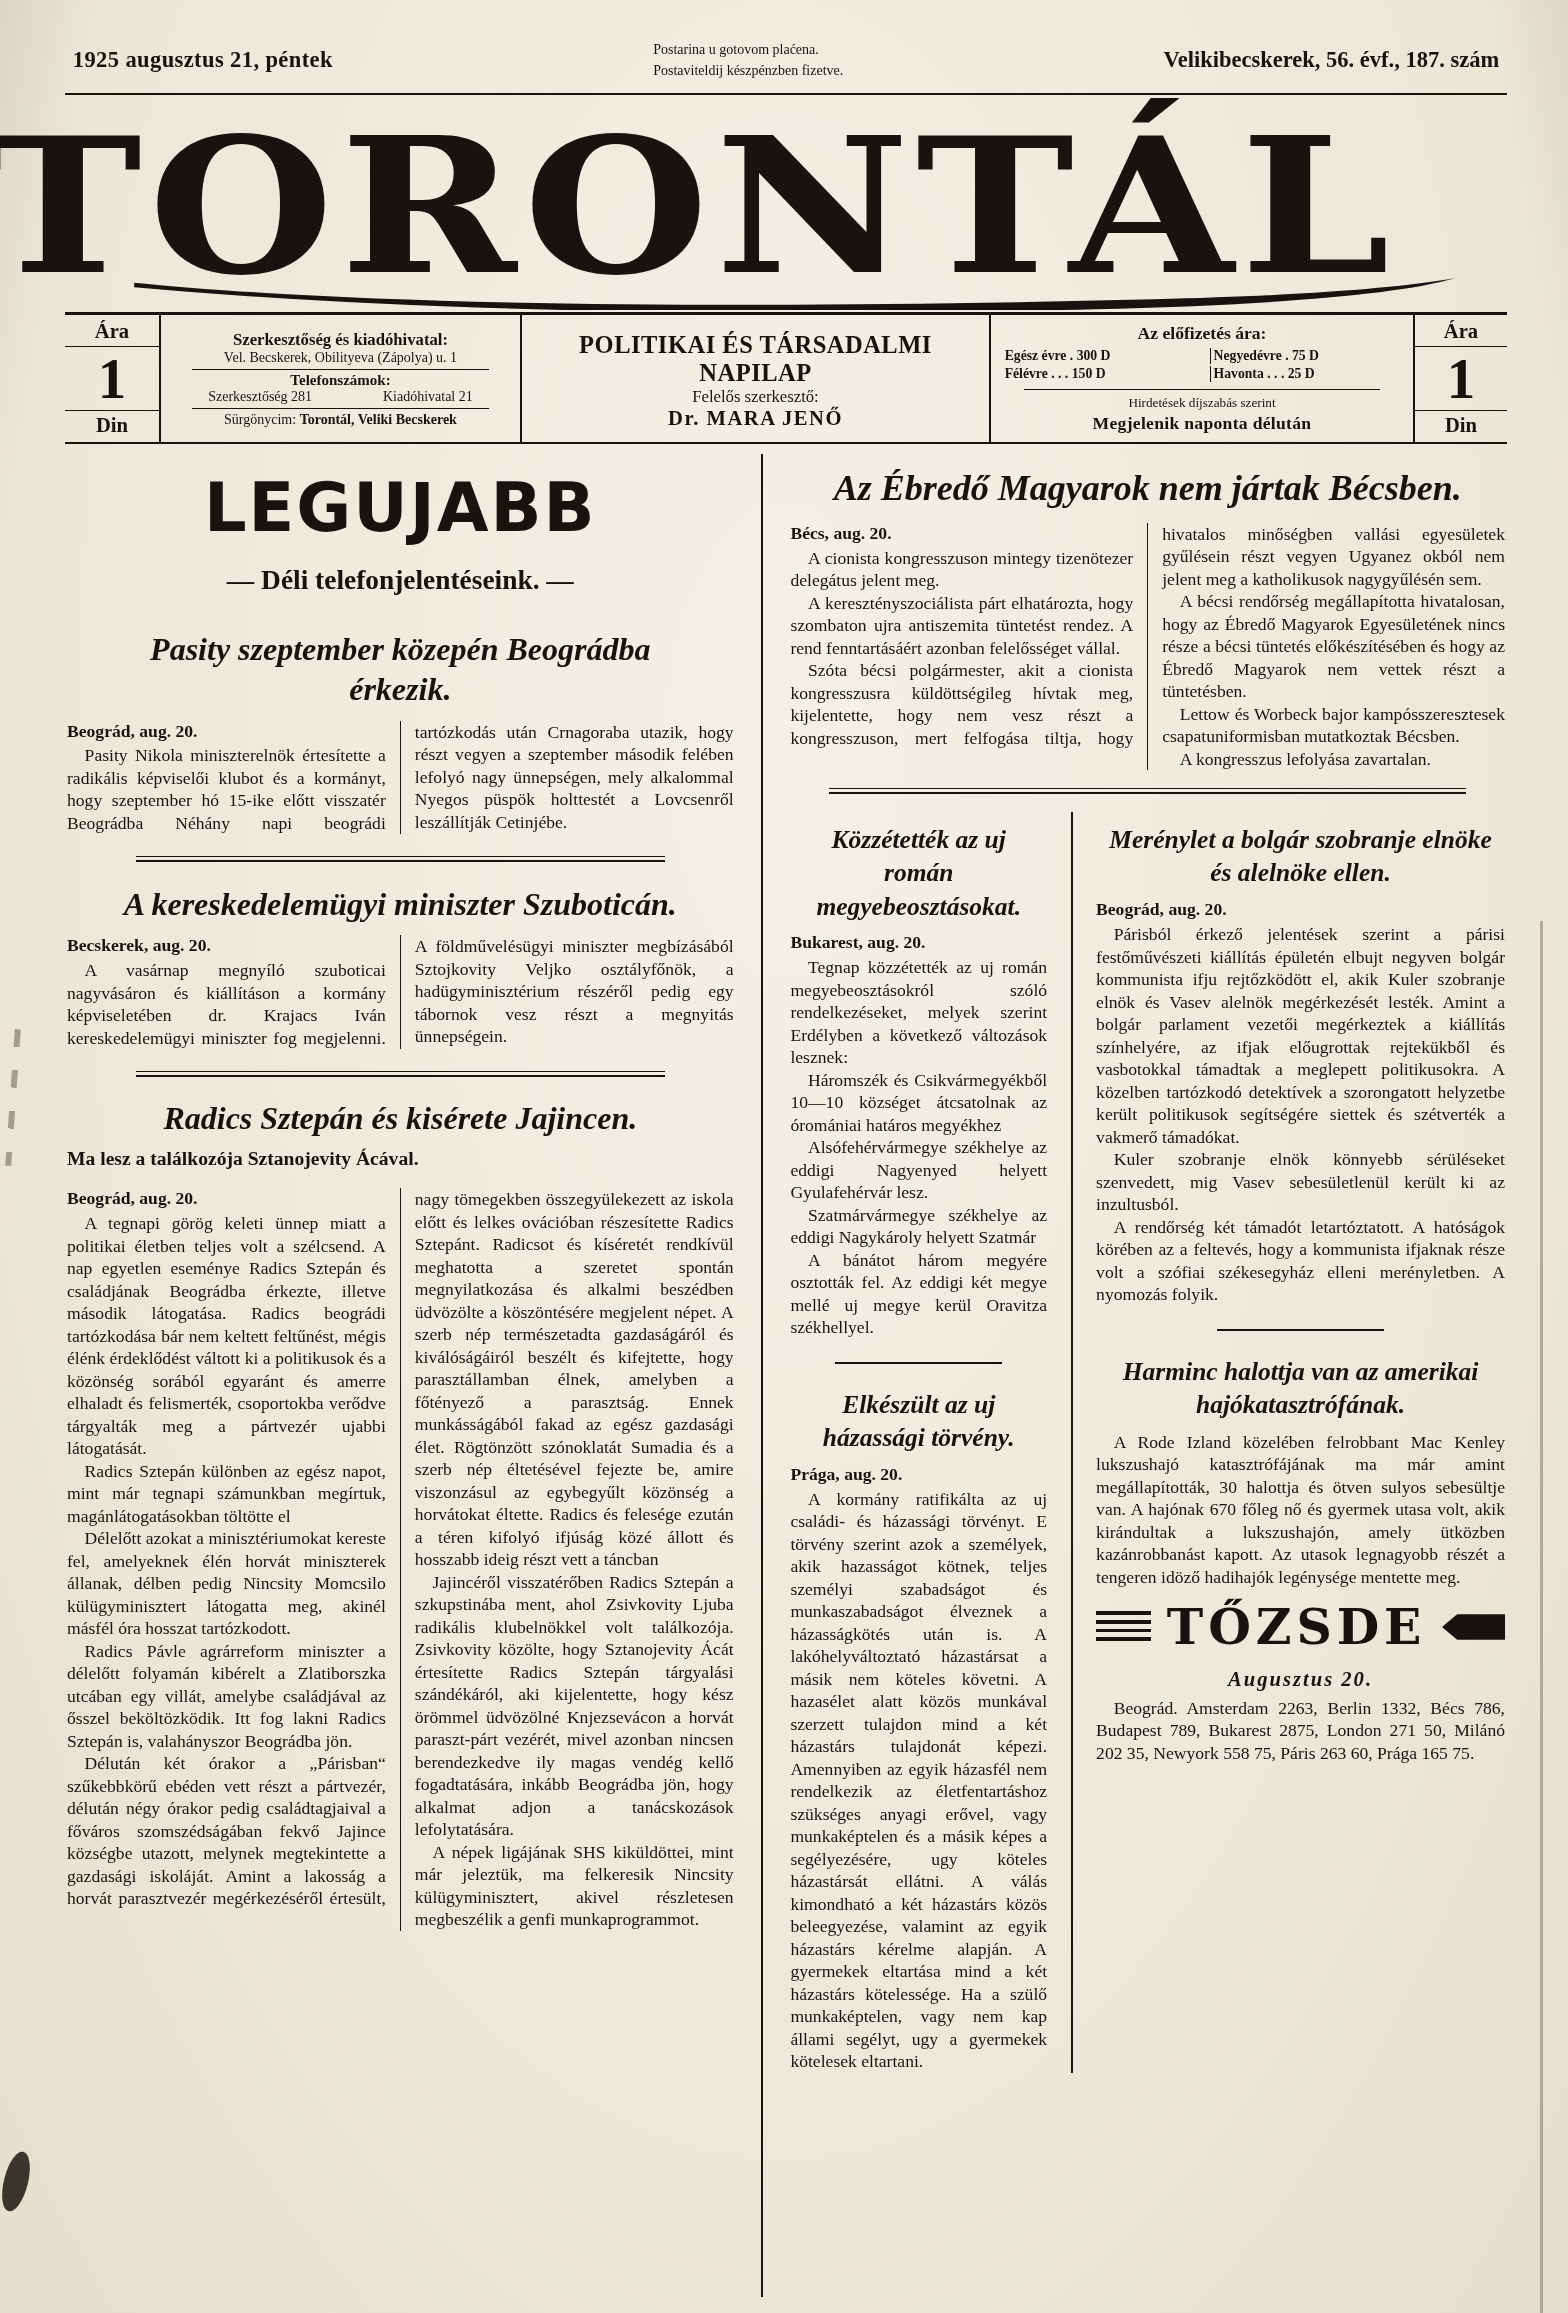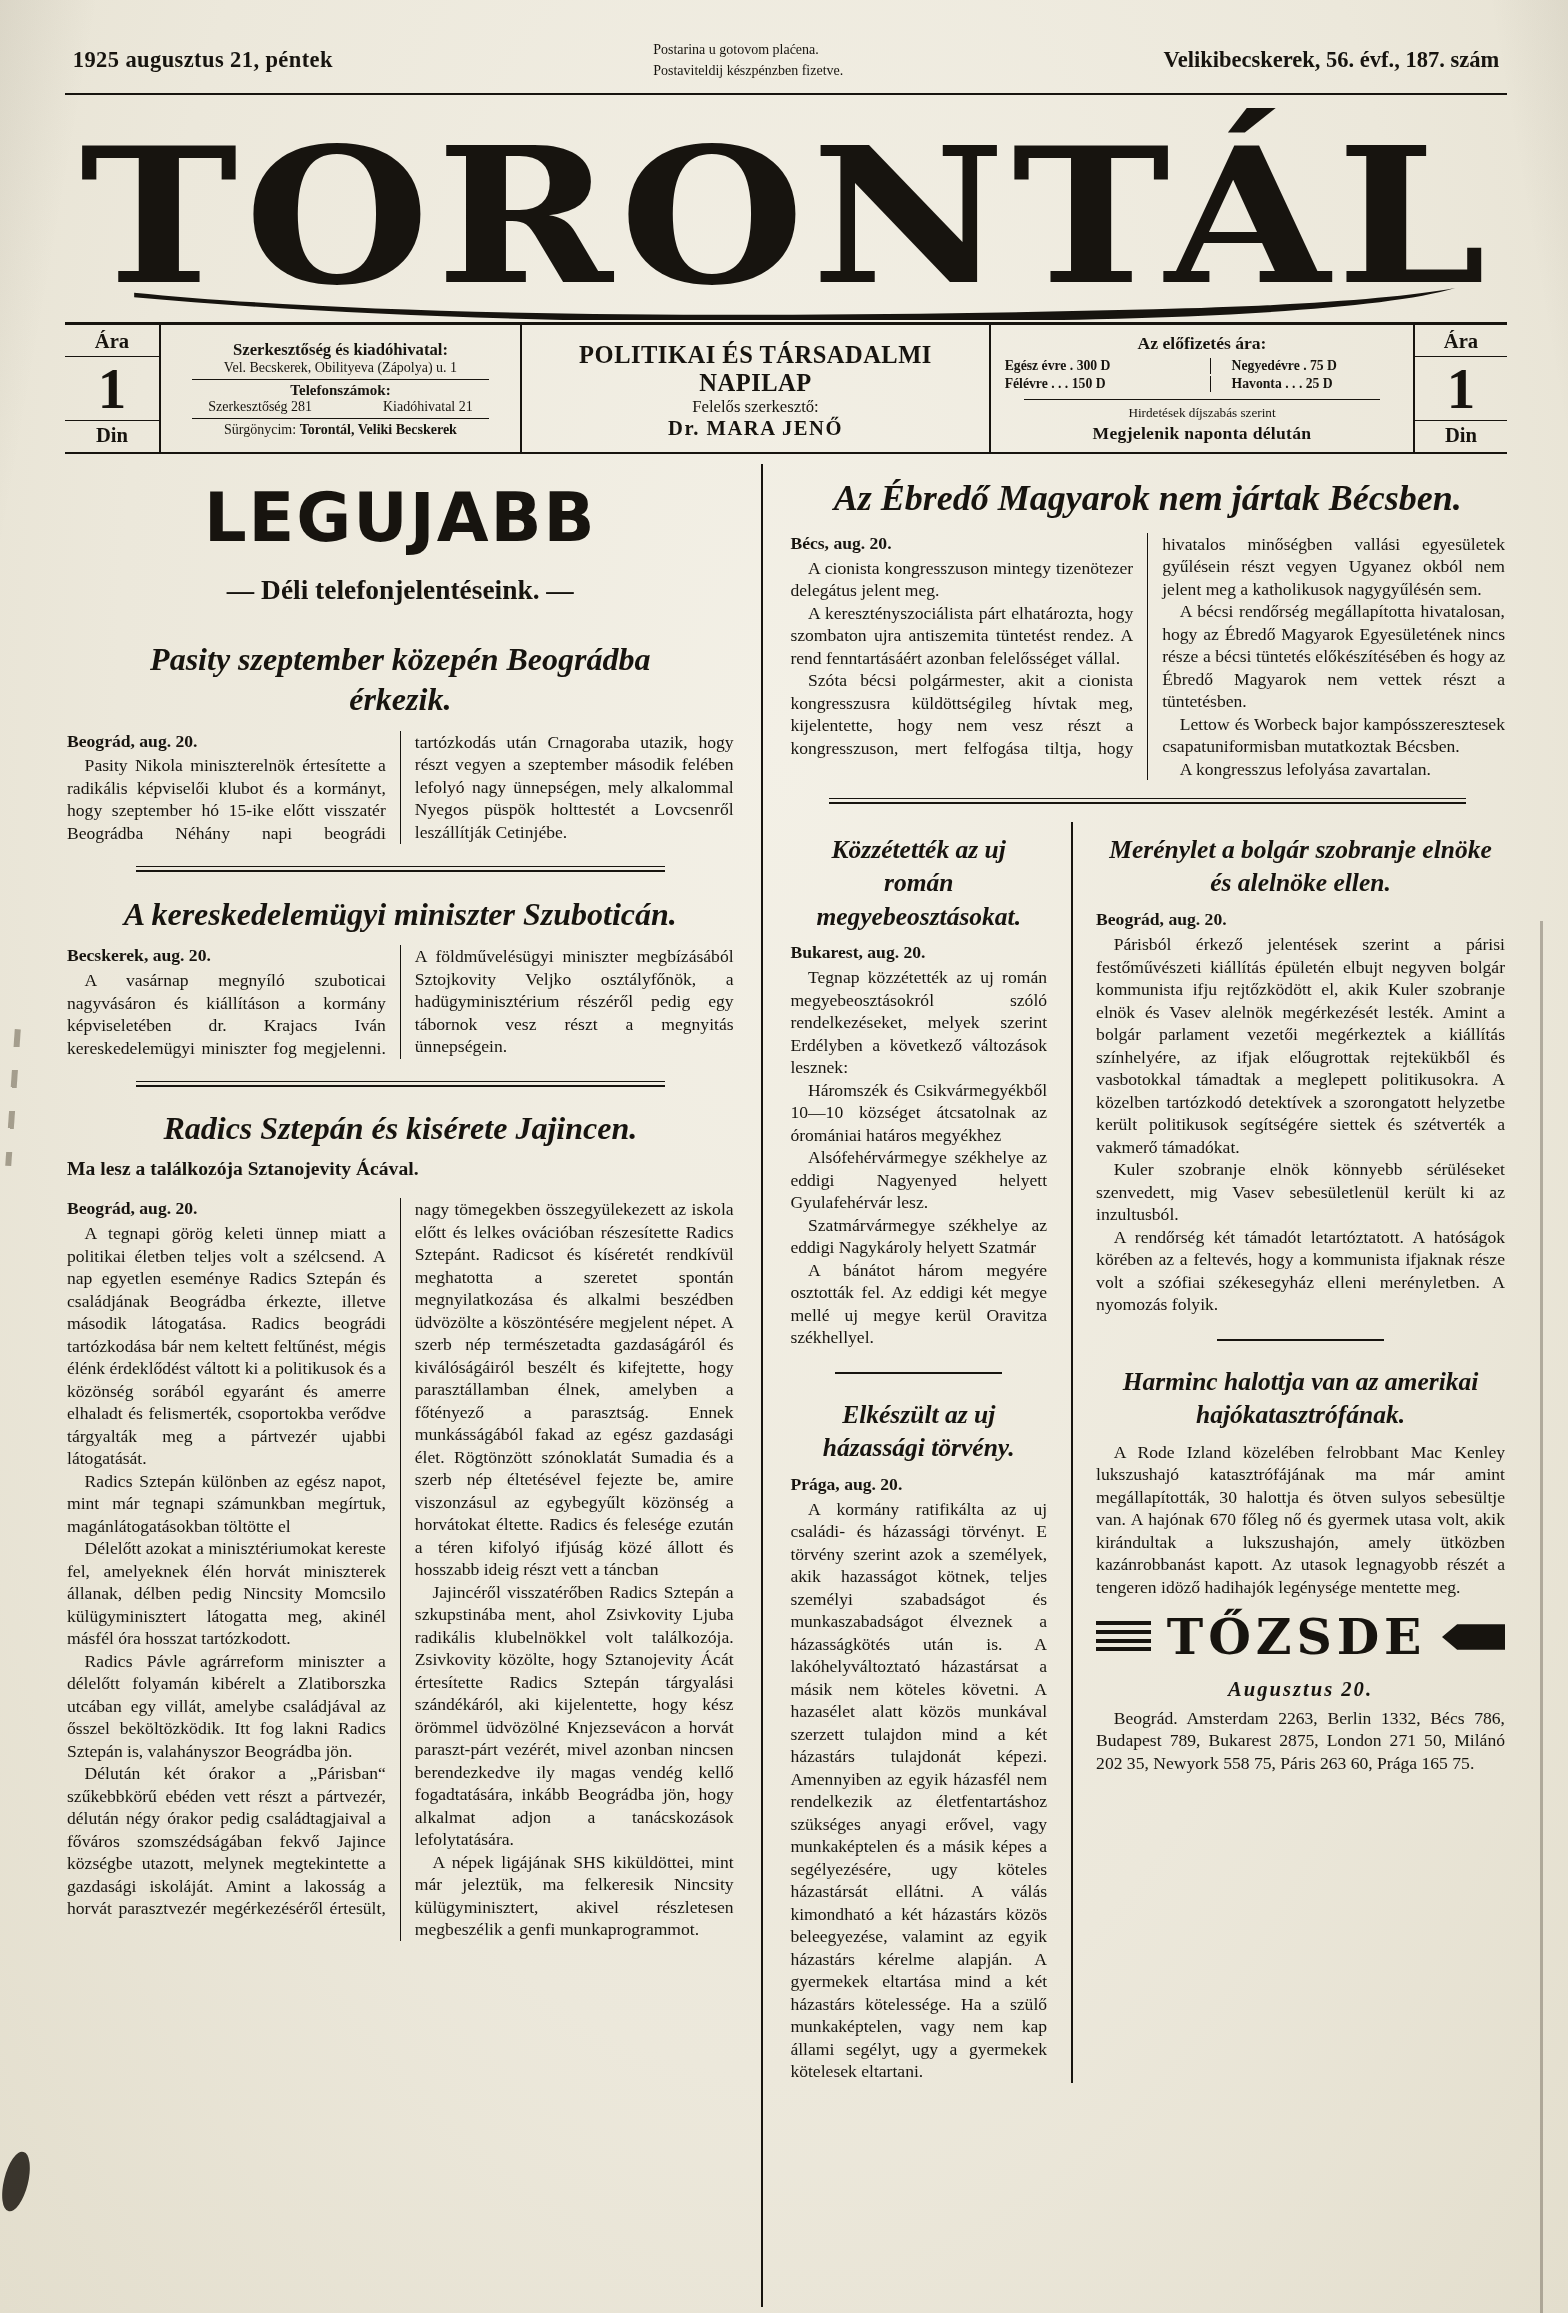--- a/index.html
+++ b/index.html
@@ -20,21 +20,21 @@
       radial-gradient(ellipse at 50% 32%, #f3f0e6 0%, #ece8db 60%, #e3decd 100%);
     overflow:hidden;
   }
   
   .topbar { display:flex; justify-content:space-between; align-items:center; padding:23.5px 7.8px 11.8px; }
   .tb-date { font-size:22.5px; font-weight:bold; letter-spacing:0.4px; }
   .tb-postage { font-size:14px; line-height:1.5; text-align:left; }
   .tb-edition { font-size:22.5px; font-weight:bold; }
   .topbar-rule { border-top:2px solid #17140f; }
   
-  .masthead { text-align:center; padding:29px 0 0; }
+  .masthead { padding:19px 0 0; }
   .masthead-title {
     display:inline-block;
     font-family:"DejaVu Serif", serif;
     font-weight:bold;
     font-size:188px;
     line-height:.98;
     letter-spacing:5.9px;
     white-space:nowrap;
     transform:scale(1.13,1.0);
     transform-origin:center;
@@ -55,21 +55,21 @@
   .phones-row { display:flex; justify-content:space-around; font-size:14px; }
   .telegram { font-size:14px; }
   .telegram .bold { font-weight:bold; }
   .centerinfo { flex:1; display:flex; flex-direction:column; justify-content:space-between; text-align:center; padding:15.7px 9.8px 11.8px; }
   .paper-type { font-size:24.5px; font-weight:bold; letter-spacing:0.5px; }
   .editor-label { font-size:16.7px; }
   .editor-name { font-size:20.6px; font-weight:bold; letter-spacing:1.5px; }
   .subscription { width:424px; padding:7.8px 13.7px; text-align:center; display:flex; flex-direction:column; justify-content:space-between; }
   .sub-heading { font-size:17.6px; font-weight:bold; }
   .rates { display:grid; grid-template-columns:1.08fr 1fr; font-size:13.7px; font-weight:bold; text-align:left; row-gap:2px; margin:2px 0; }
-  .rates .r2 { border-left:1.5px solid #17140f; padding-left:21px; }
+  .rates .r2 { border-left:1.5px solid #17140f; padding-left:3px; }
   .ads-note { font-size:13.2px; }
   .appearance { font-size:17.6px; font-weight:bold; letter-spacing:0.3px; }
   
   .content { display:grid; grid-template-columns:698px 1fr; min-height:1843px; margin-top:9.8px; }
   .col-left { border-right:2px solid #17140f; padding:15.7px 27.4px 0 2px; }
   .col-right { padding:11.8px 2px 0 27.4px; }
   .legujabb { font-family:"DejaVu Sans", sans-serif; font-size:67px; font-weight:bold; text-align:center; letter-spacing:2px; margin-top:0; }
   .legujabb-sub { font-size:27.4px; font-weight:bold; text-align:center; margin:17.6px 0 33px; }
   .art-title { font-family:"Liberation Serif", serif; font-size:32px; font-weight:bold; font-style:italic; text-align:center; line-height:1.25; margin:7.8px 39px 11.8px; }
   .art-subtitle { font-size:19.6px; font-weight:bold; text-align:left; margin:-2px 0 18px; }

